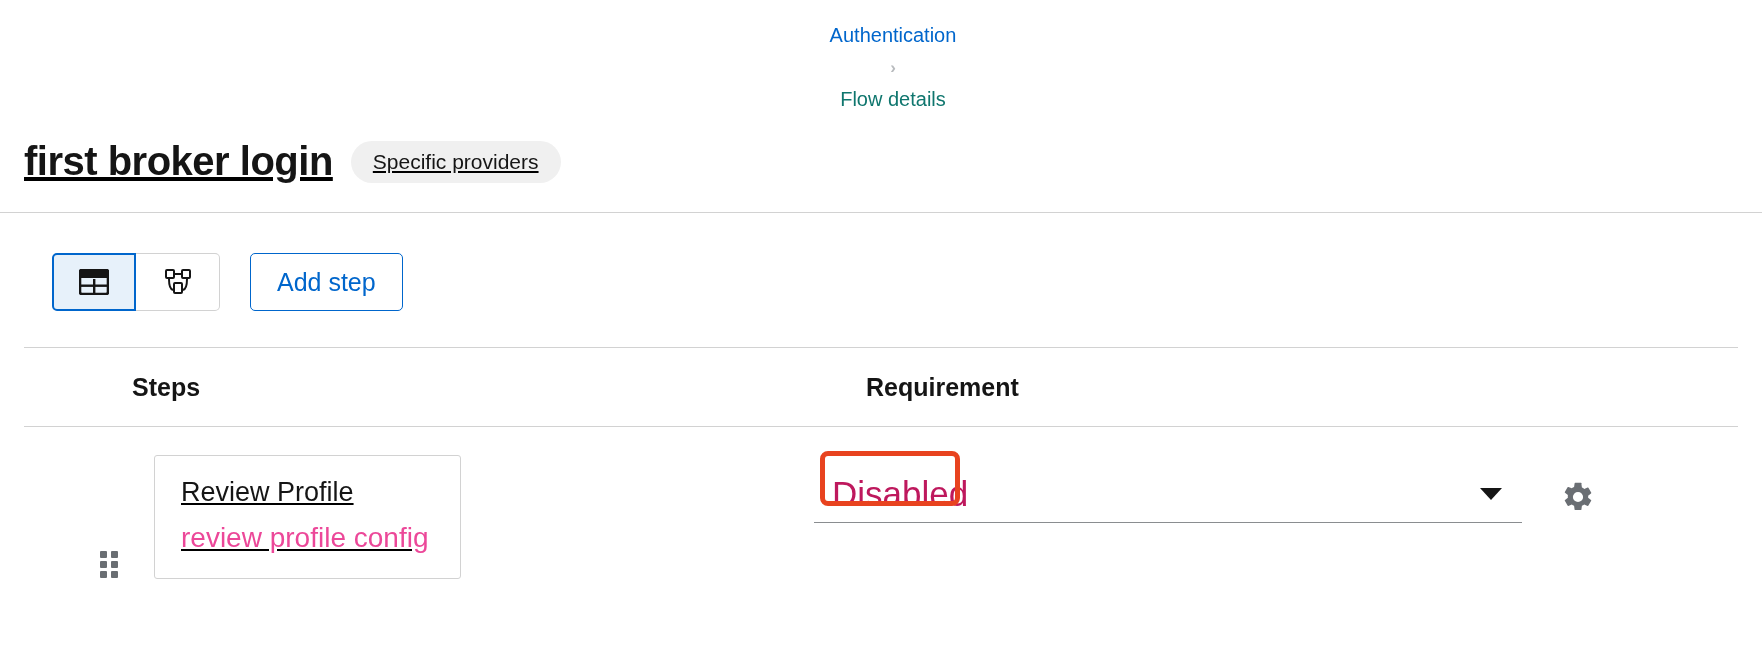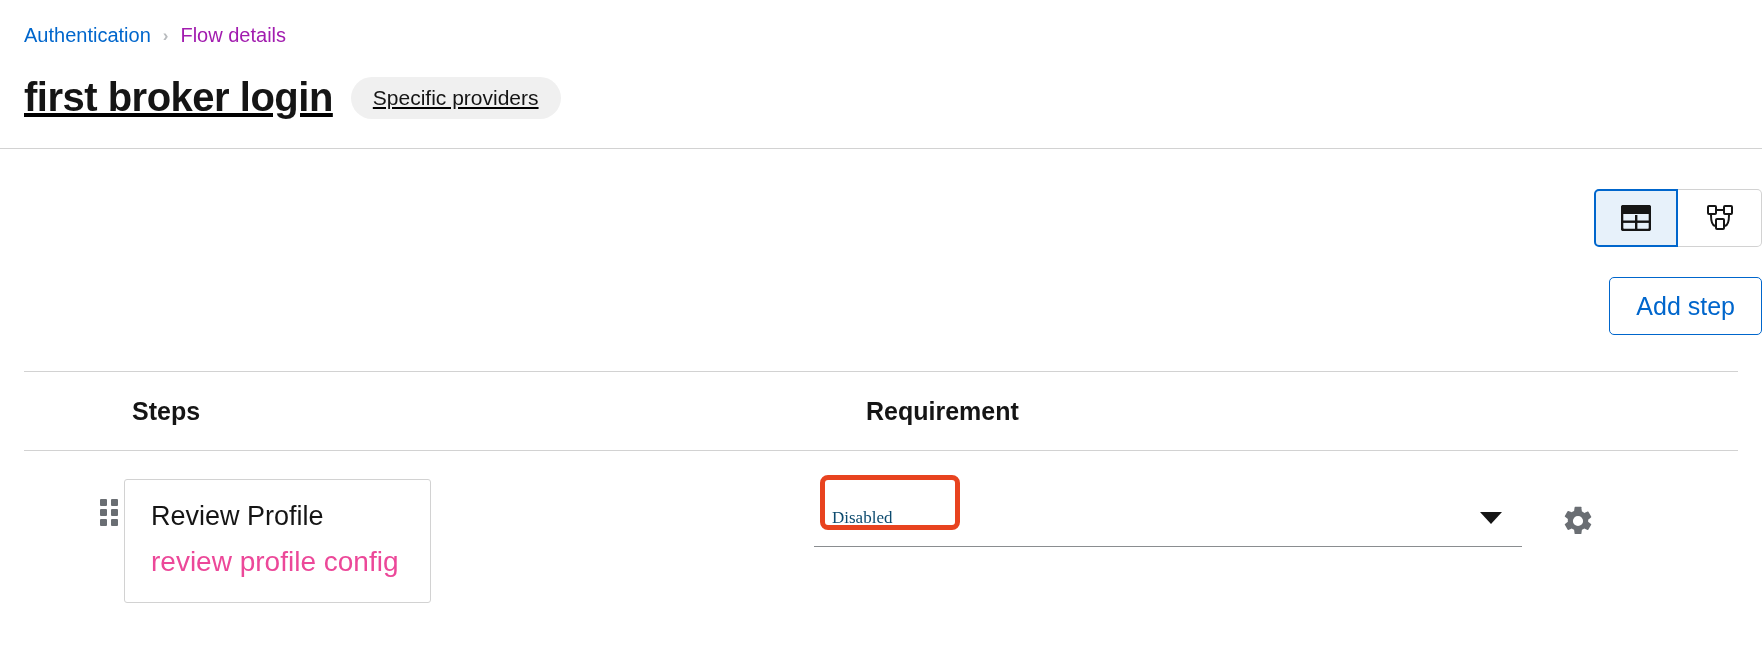--- a/index.html
+++ b/index.html
@@ -11,36 +11,37 @@
     overflow: hidden;
   }
 
   
   .breadcrumb {
     display: flex;
     align-items: center;
     gap: 12px;
     padding: 24px 0 0 24px;
     font-size: 20px;
+    flex-direction: column;
   }
   .crumb-link {
     color: #0066cc;
     text-decoration: none;
     cursor: pointer;
     white-space: nowrap;
   }
   .crumb-sep {
     color: #b8bbbe;
     font-size: 17px;
     font-weight: bold;
     line-height: 1;
     user-select: none;
   }
   .crumb-current {
-    color: #a21caf;
+    color: #0f766e;
     white-space: nowrap;
   }
 
   
   .title-row {
     display: flex;
     align-items: center;
     gap: 18px;
     padding: 28px 0 0 24px;
     text-decoration: underline;
@@ -72,24 +73,23 @@
 
   .hr-full {
     margin-top: 28px;
     border-top: 1px solid #d2d2d2;
     width: 100%;
   }
 
   
   .toolbar {
     display: flex;
-    align-items: flex-end;
+    align-items: flex-start;
     gap: 30px;
     padding: 40px 0 0 52px;
-    flex-direction: column;
   }
   .toggle-group { display: flex; }
   .toggle-btn {
     width: 84px;
     height: 58px;
     background: #ffffff;
     border: 1px solid #d2d2d2;
     display: flex;
     align-items: center;
     justify-content: center;
@@ -156,23 +156,24 @@
   }
 
   .trow {
     display: flex;
     align-items: flex-start;
     padding: 28px 0 0 24px;
   }
   .cell-steps {
     width: 766px;
     display: flex;
-    align-items: flex-start;
-    gap: 4px;
+    align-items: flex-end;
+    gap: 34px;
     padding-left: 76px;
+    text-decoration: underline;
   }
 
   .drag-handle {
     margin-top: 20px;
     width: 20px;
     flex: 0 0 20px;
     cursor: grab;
     display: block;
   }
 
@@ -210,25 +211,24 @@
     position: relative;
     width: 708px;
     height: 58px;
     border-bottom: 1px solid #8a8d90;
     background: #ffffff;
     display: flex;
     align-items: center;
     cursor: pointer;
   }
   .select-value {
-    font-size: 17px;
-    color: #0c4a6e;
+    font-size: 35px;
+    color: #be185d;
     padding-left: 18px;
     white-space: nowrap;
-    font-family: Liberation Serif, serif;
   }
   .select-caret {
     position: absolute;
     right: 20px;
     top: 50%;
     transform: translateY(-50%);
     display: block;
   }
 
   

